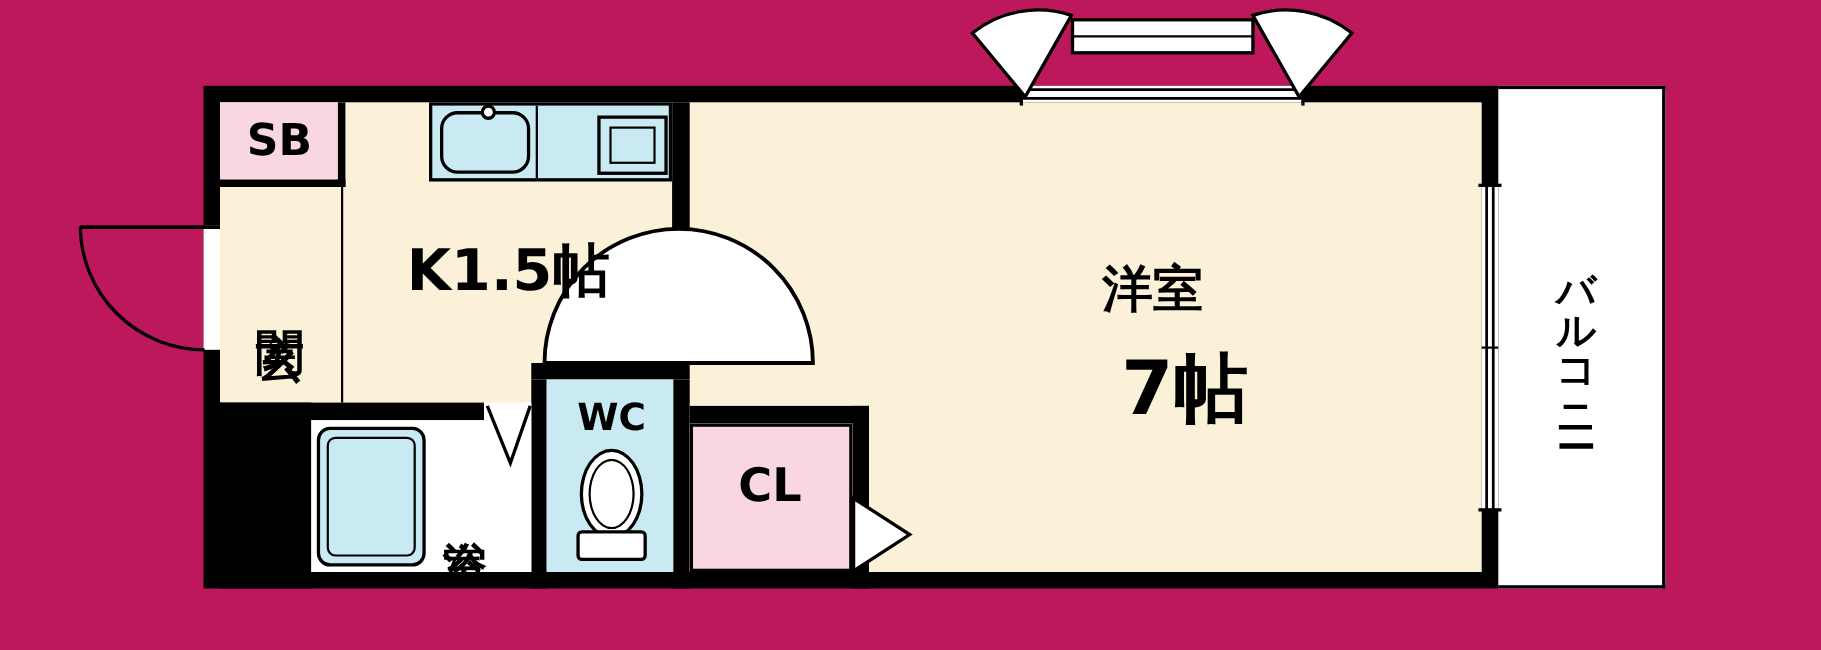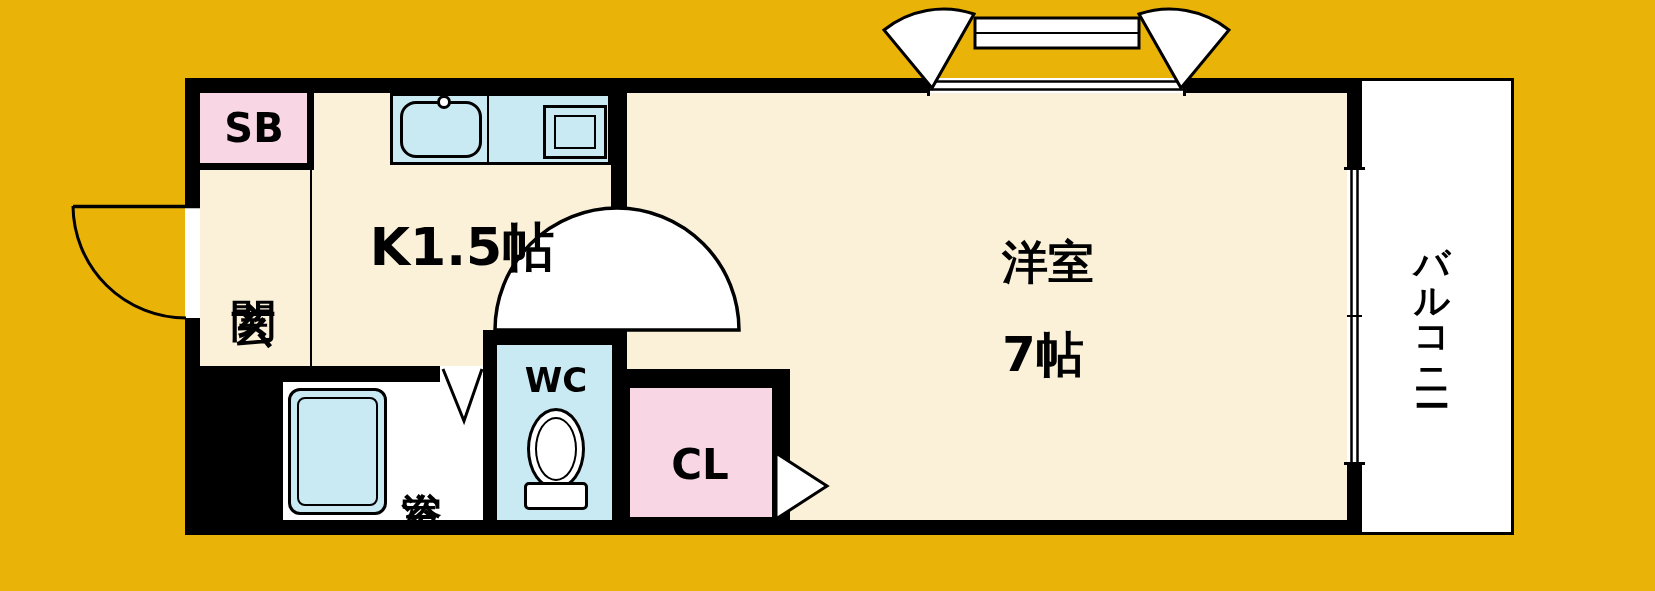--- a/index.html
+++ b/index.html
@@ -1,18 +1,18 @@
 <!DOCTYPE html>
 <html><head>
 <meta charset="utf-8">
 <style>
   * { margin:0; padding:0; box-sizing:border-box; }
   html,body { background:#ffffff; }
   .canvas {
-    position:relative; width:1655px; height:591px; background:#eab308;
+    position:relative; width:1655px; height:591px; background:#be185d;
     font-family:"DejaVu Sans","Liberation Sans",sans-serif; overflow:hidden;
   }
   .abs { position:absolute; }
   .label {
     position:absolute; color:#000; font-weight:bold;
     display:flex; align-items:center; justify-content:center;
     text-align:center; line-height:1.05; white-space:nowrap;
   }
   .vert { writing-mode:vertical-rl; }
   svg { position:absolute; left:0; top:0; }
@@ -92,18 +92,18 @@
     <path d="M 443 369 L 464 421 L 482 369" fill="#ffffff" stroke="#000" stroke-width="3"></path>
 
     <path d="M 776 453 L 827 486 L 776 519 Z" fill="#ffffff" stroke="#000" stroke-width="3"></path>
   </svg>
 
   <div class="label" style="left:214px;top:103px;width:80px;height:50px;font-size:40px;">SB</div>
   <div class="label vert" style="left:225px;top:198px;width:58px;height:134px;font-size:44px;">玄関</div>
   <div class="label" style="left:332px;top:216px;width:260px;height:62px;font-size:52px;">K1.5帖</div>
   <div class="label vert" style="left:398px;top:408px;width:48px;height:104px;font-size:40px;">浴室</div>
   <div class="label" style="left:511px;top:358px;width:90px;height:46px;font-size:34px;">WC</div>
-  <div class="label" style="left:655px;top:440px;width:90px;height:50px;font-size:42px;">CL</div>
+  <div class="label" style="left:655px;top:416px;width:90px;height:50px;font-size:42px;">CL</div>
   <div class="label" style="left:938px;top:224px;width:220px;height:76px;font-size:46px;">洋室</div>
-  <div class="label" style="left:935px;top:316px;width:216px;height:76px;font-size:48px;">7帖</div>
+  <div class="label" style="left:969px;top:316px;width:216px;height:76px;font-size:68px;">7帖</div>
   <div class="label vert" style="left:1408px;top:192px;width:48px;height:226px;font-size:36px;">バルコニー</div>
 
 </div>
 
 </body></html>

